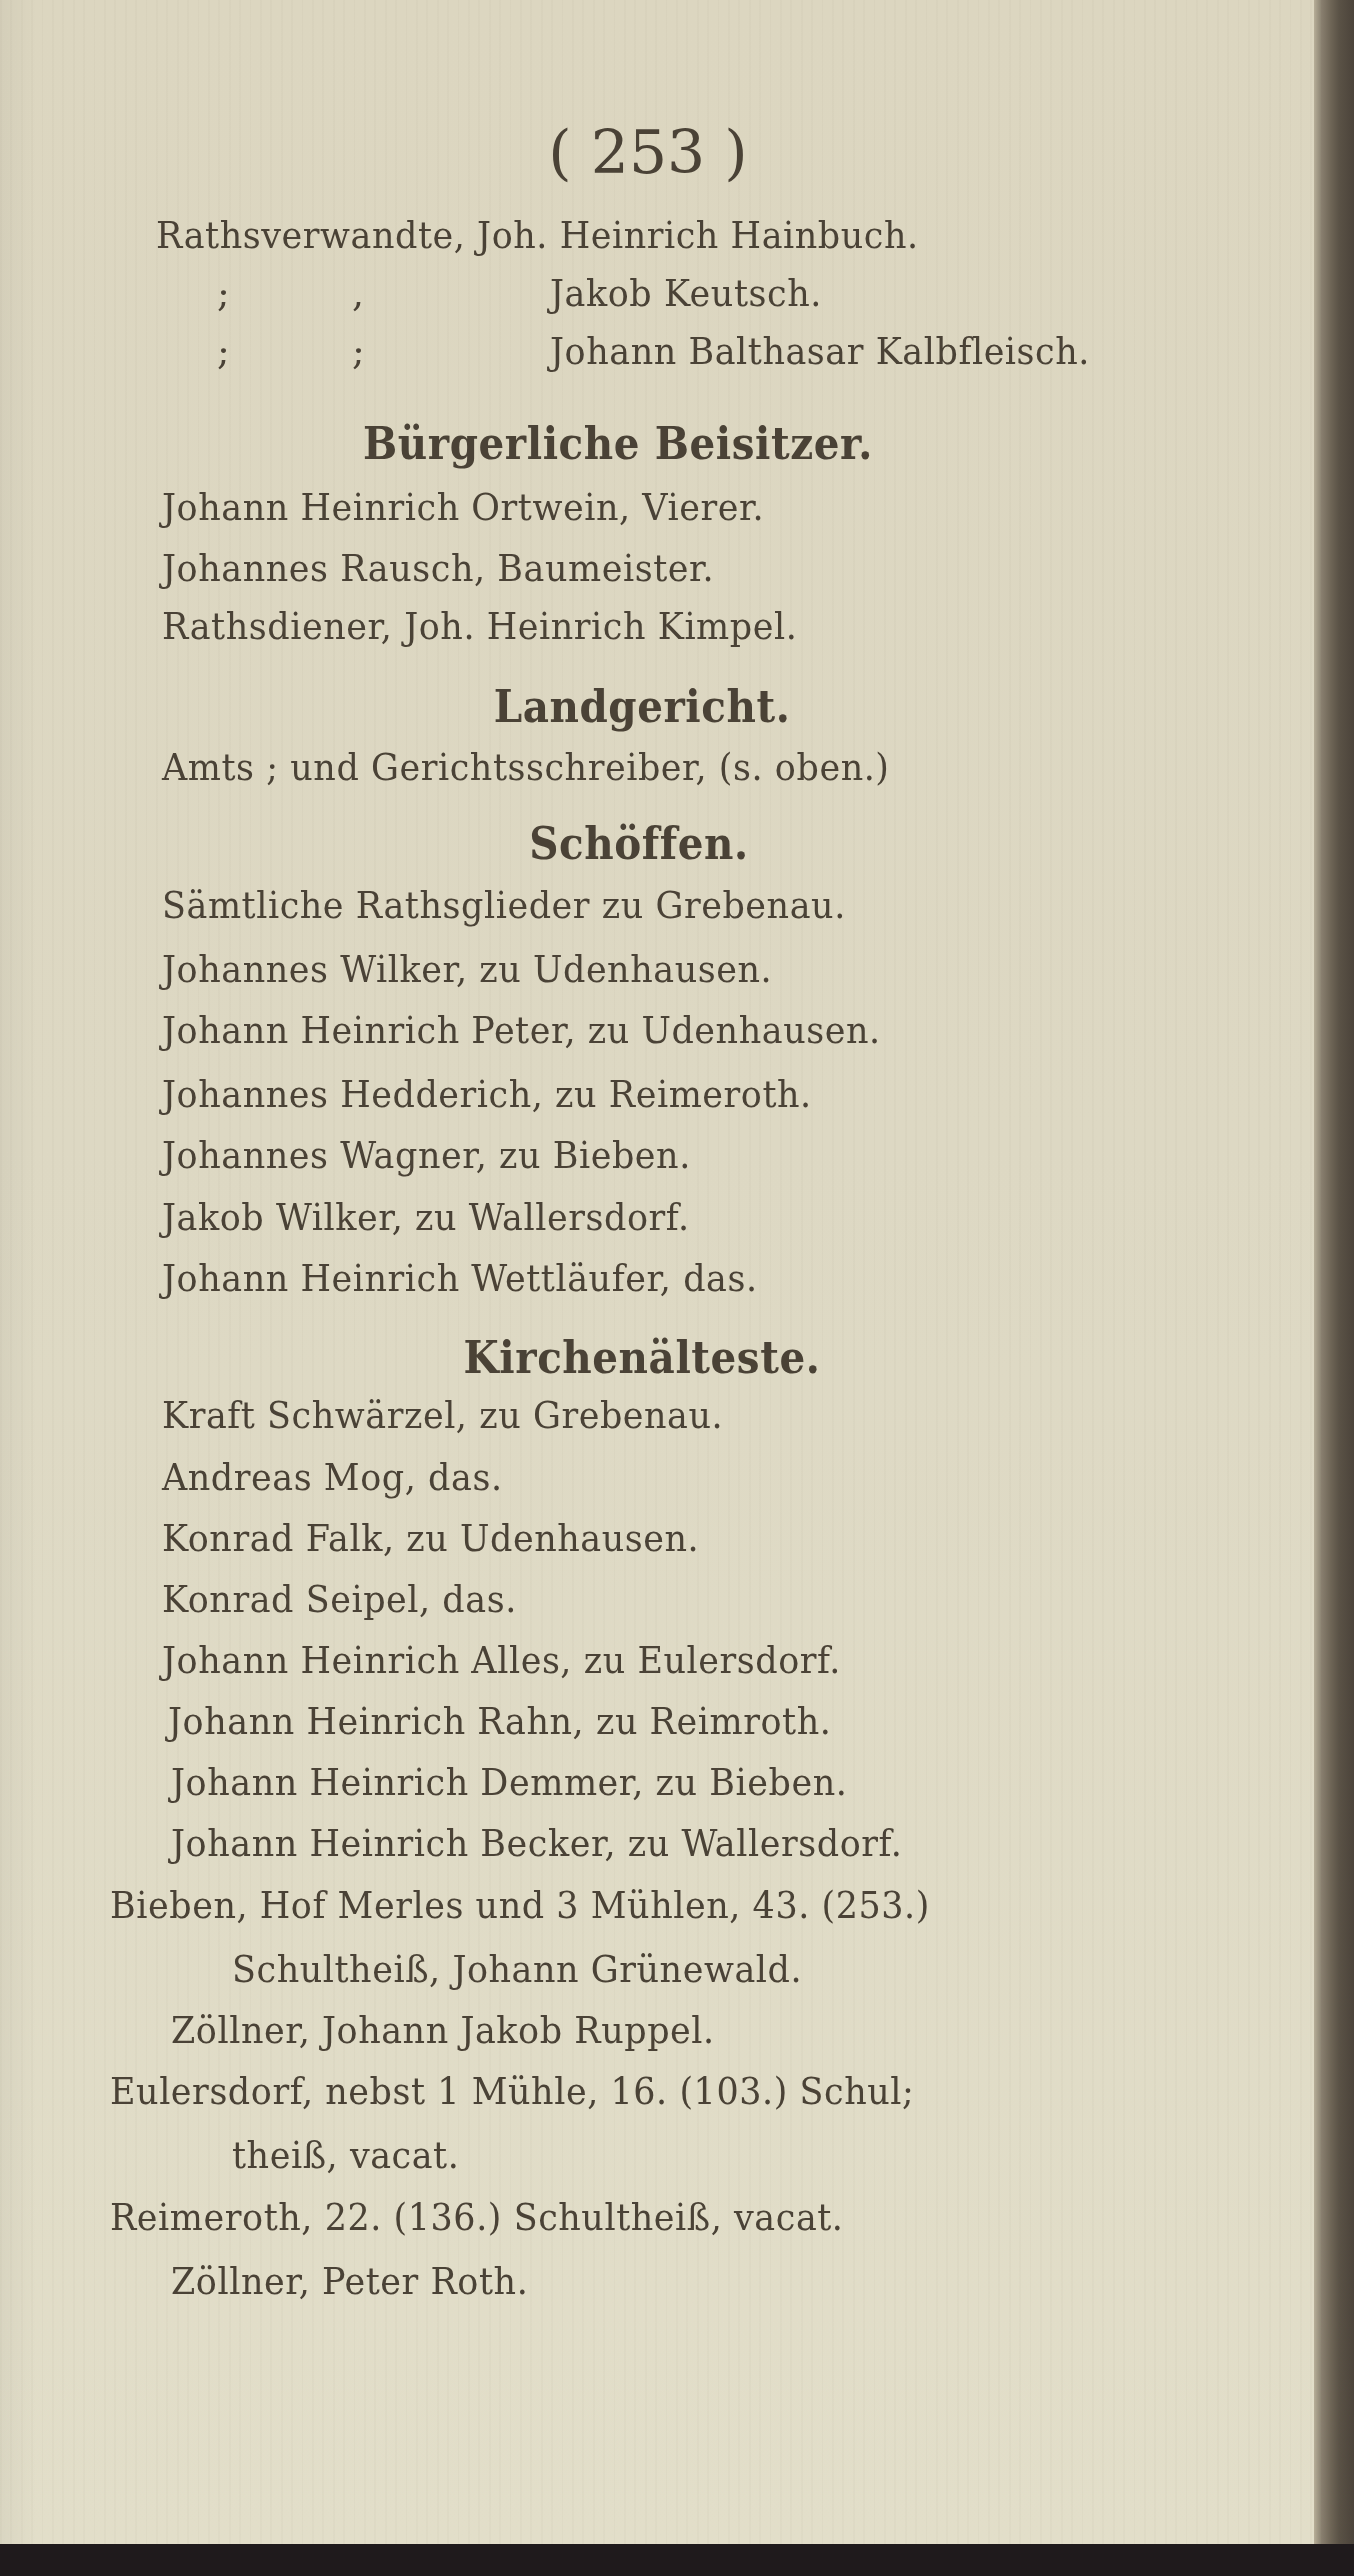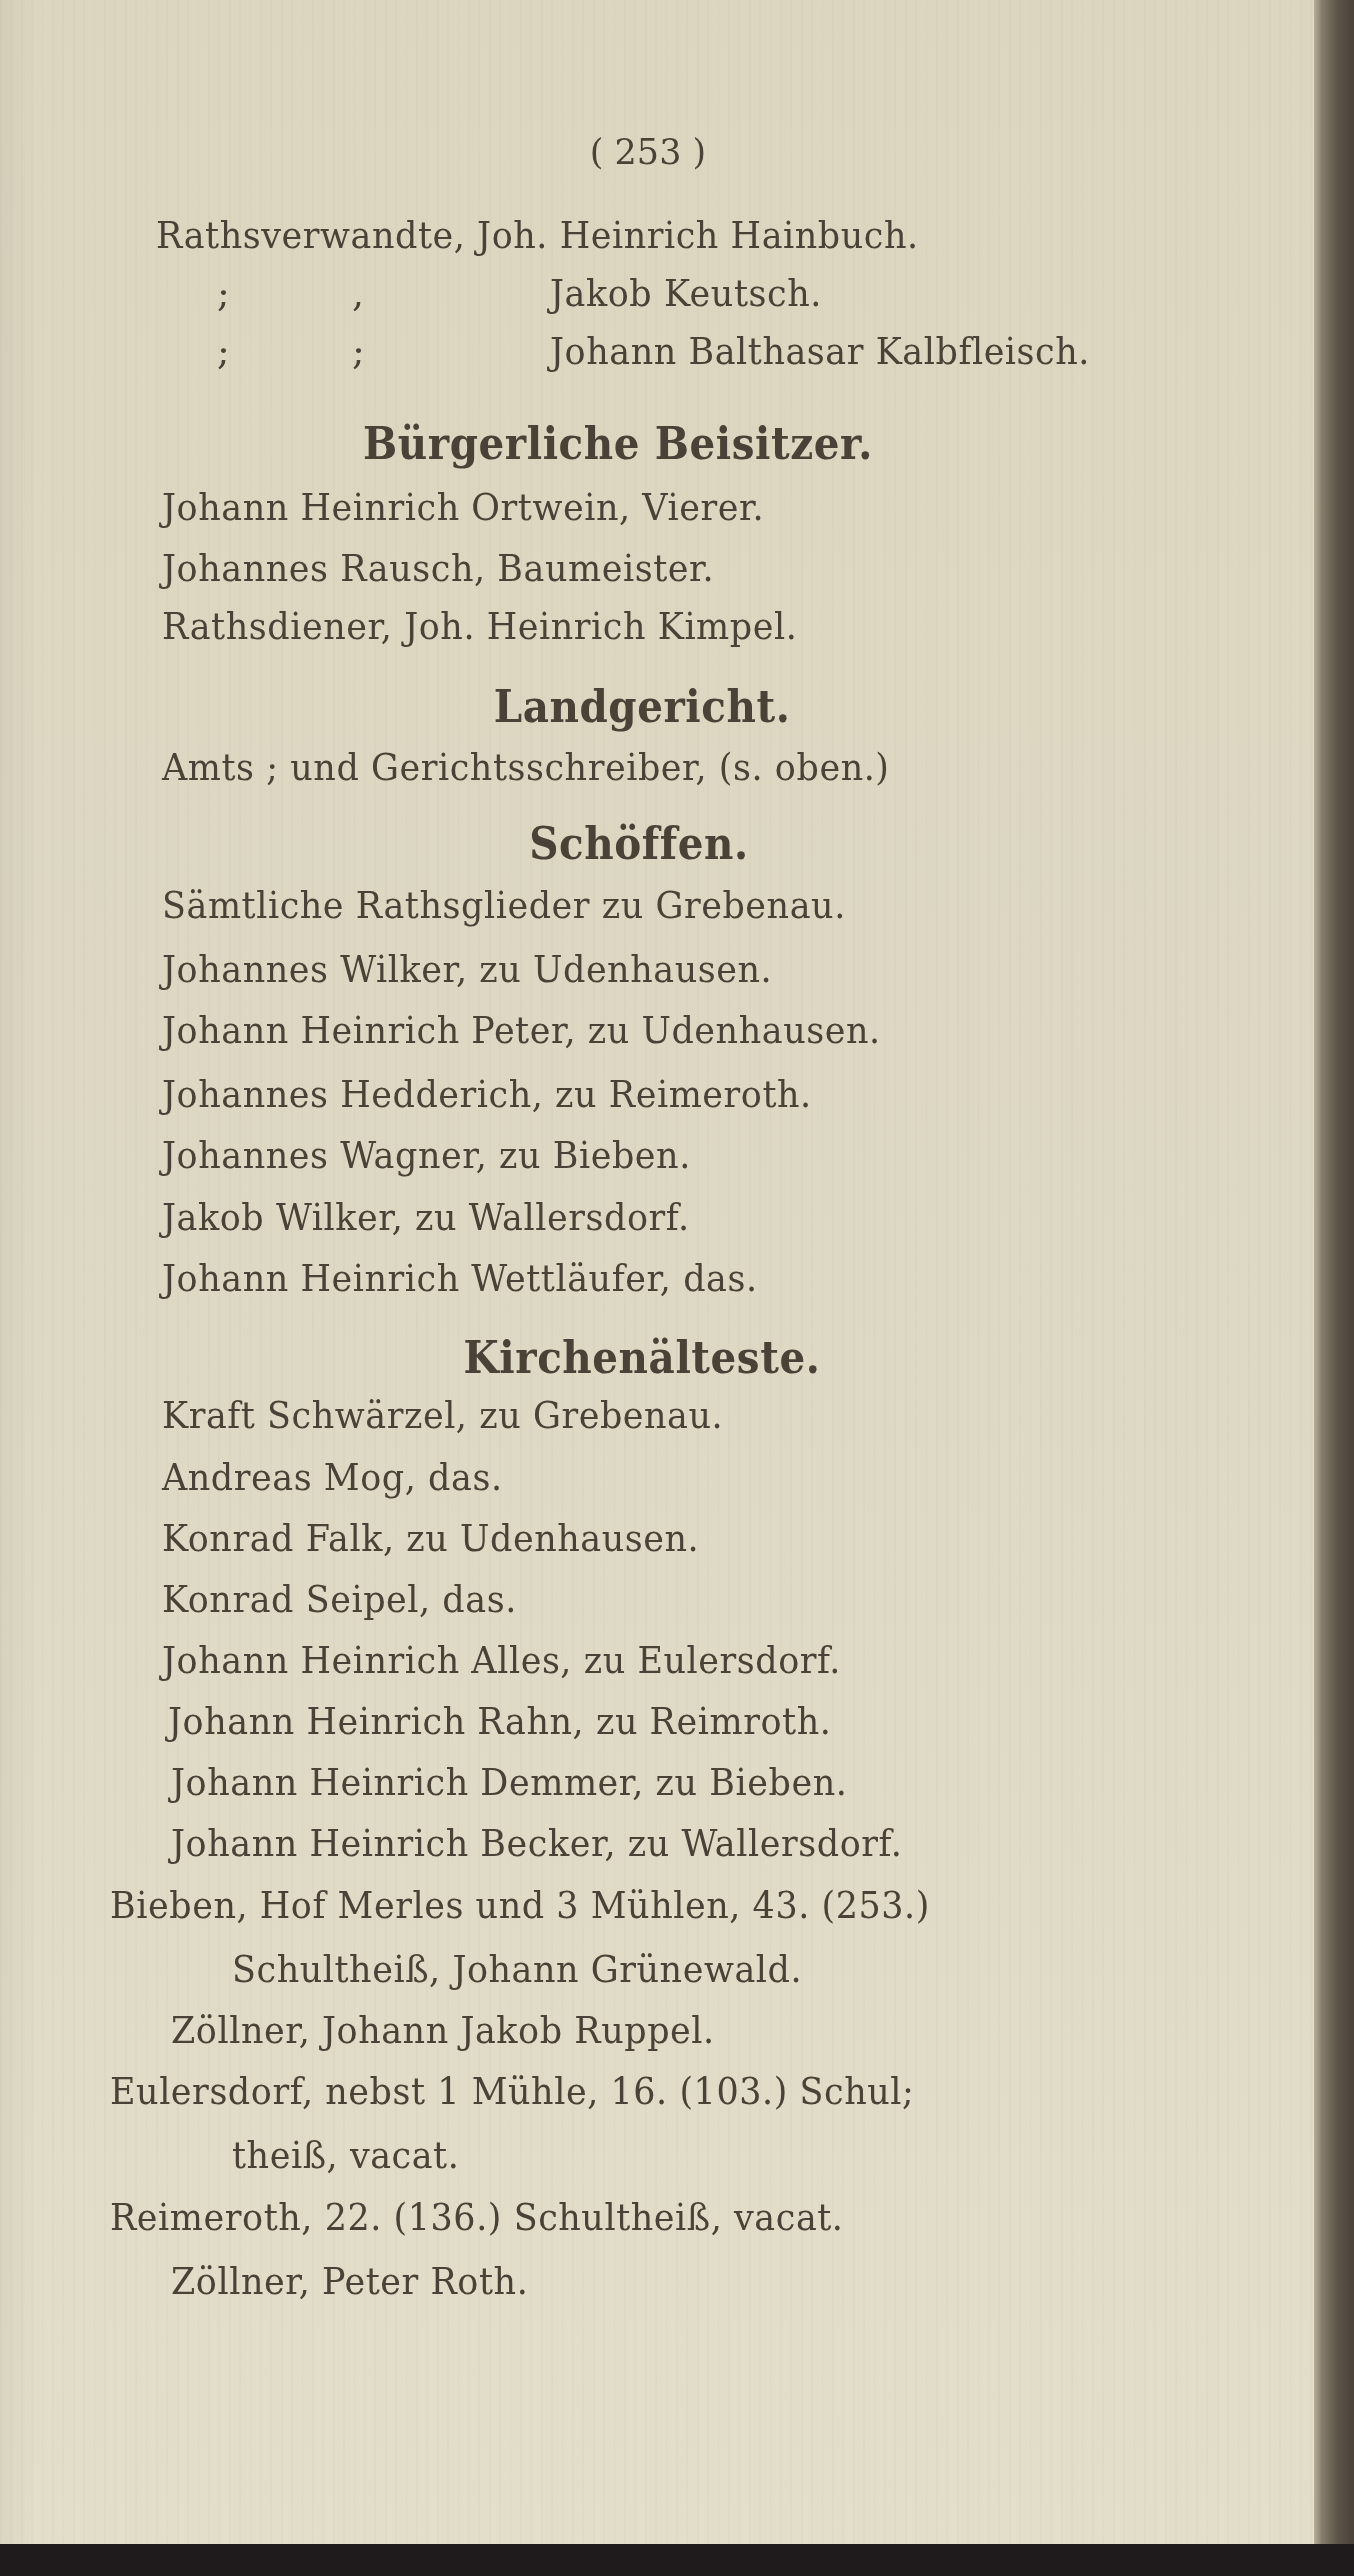--- a/index.html
+++ b/index.html
@@ -42,21 +42,21 @@
   }
   .heading {
     position: absolute; white-space: nowrap;
     font-size: 44px; line-height: 55px; font-weight: bold;
     transform: translateX(-50%) scaleX(0.92);
     letter-spacing: 0.6px;
   }
   .pagenum {
     position: absolute; left: 648px; top: 122px;
     transform: translateX(-50%);
-    font-size: 35px; line-height: 61px; white-space: pre;
+    font-size: 60px; line-height: 61px; white-space: pre;
   }
   .ditto { position: absolute; font-size: 38px; line-height: 49px; }
 </style>
 </head>
 <body>
 
 <div class="page"></div>
 <div class="binding-edge"></div>
 <div class="binding"></div>
 <div class="bottom-band"></div>

